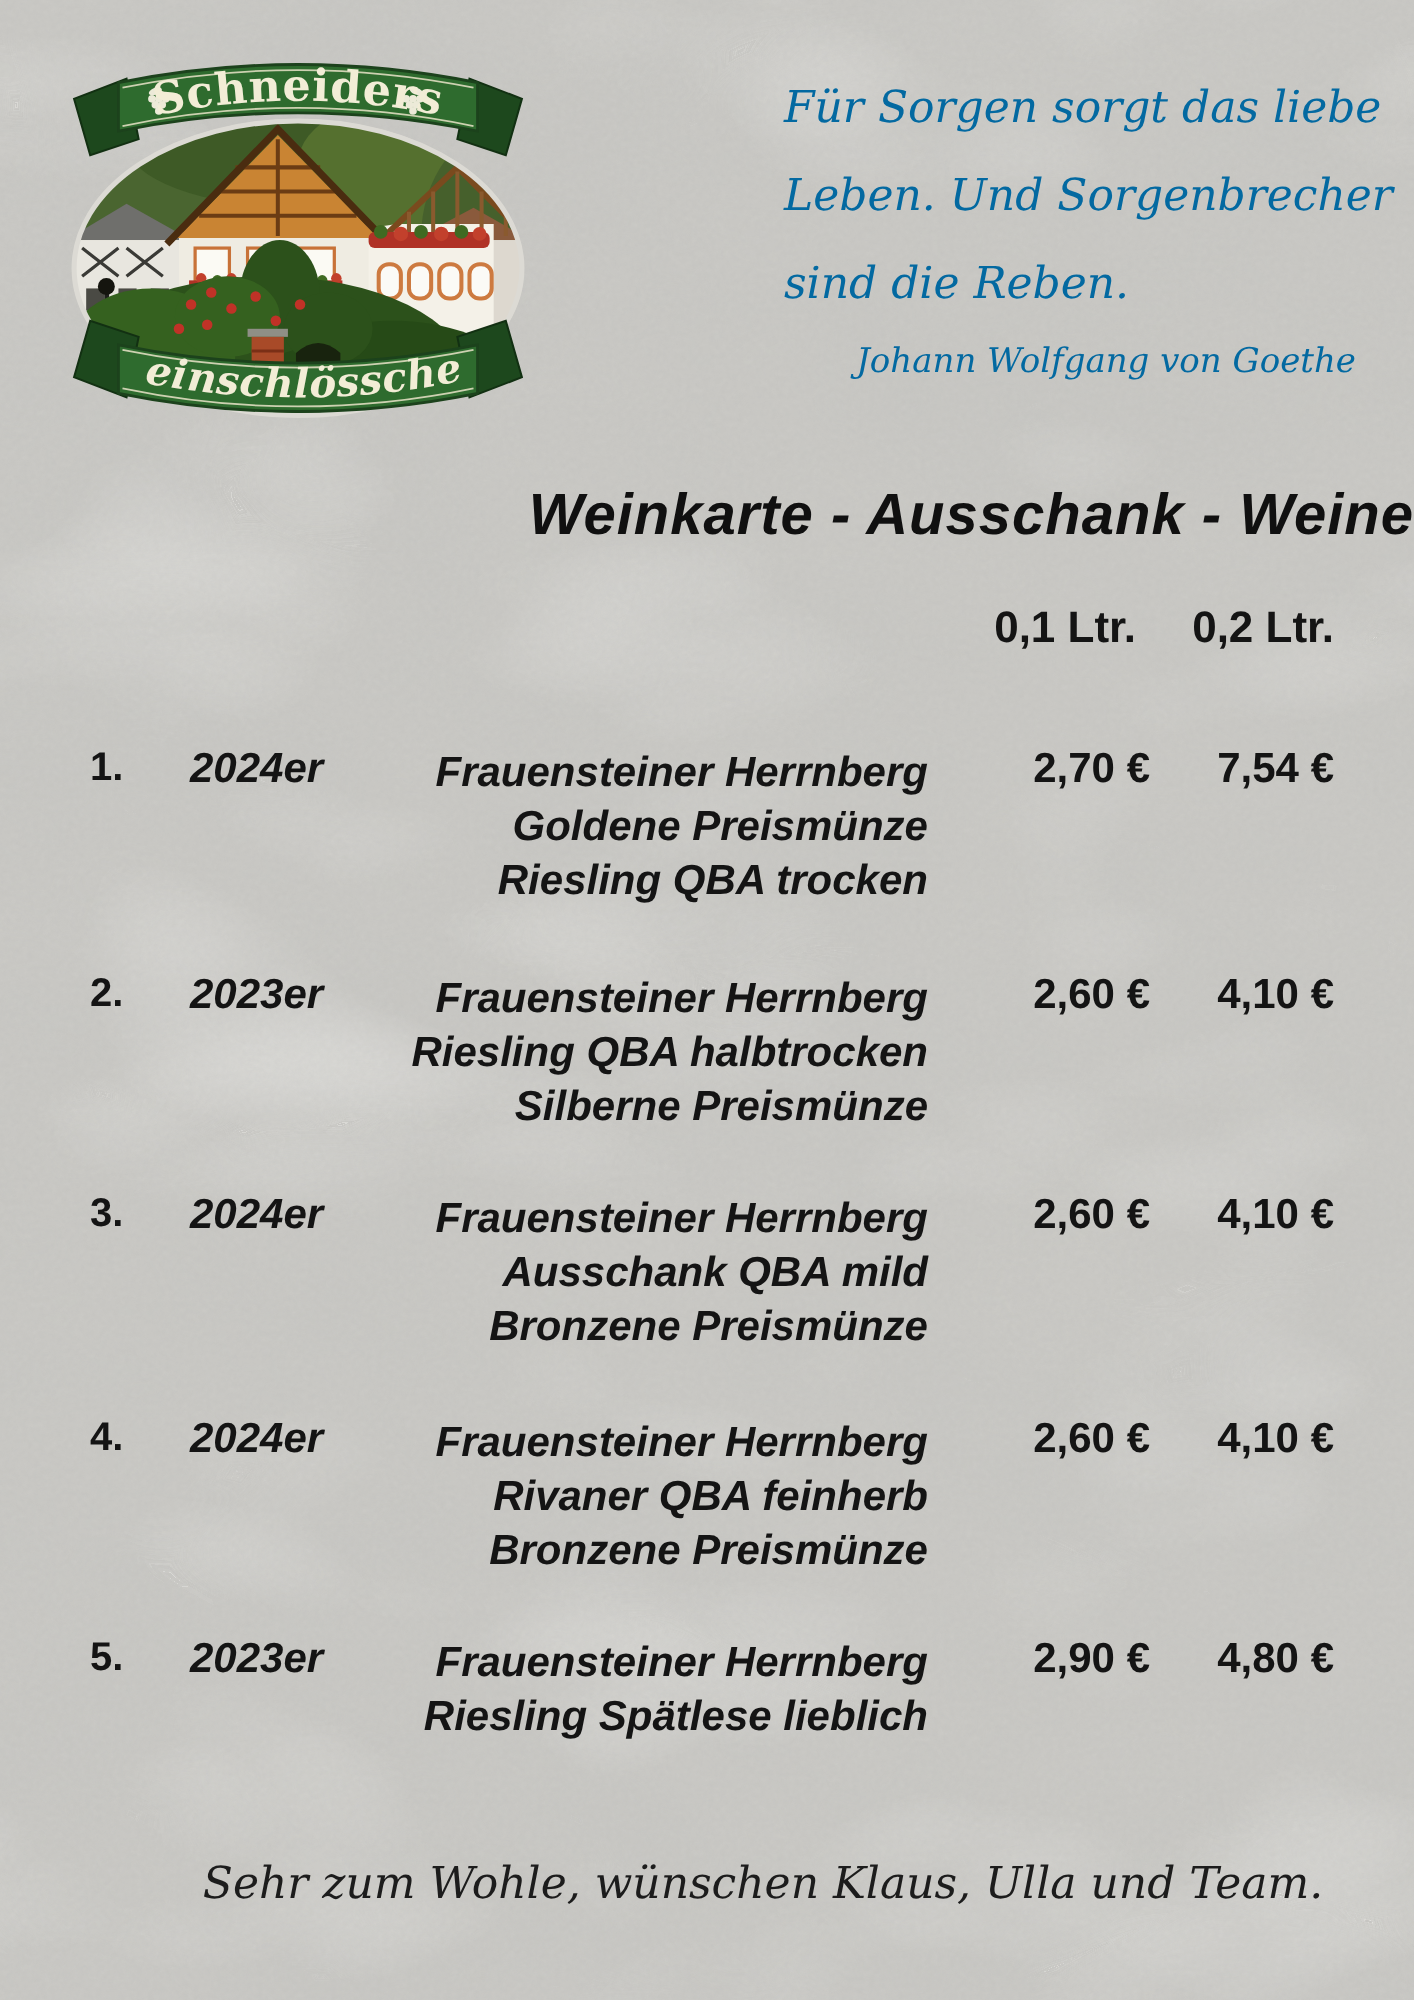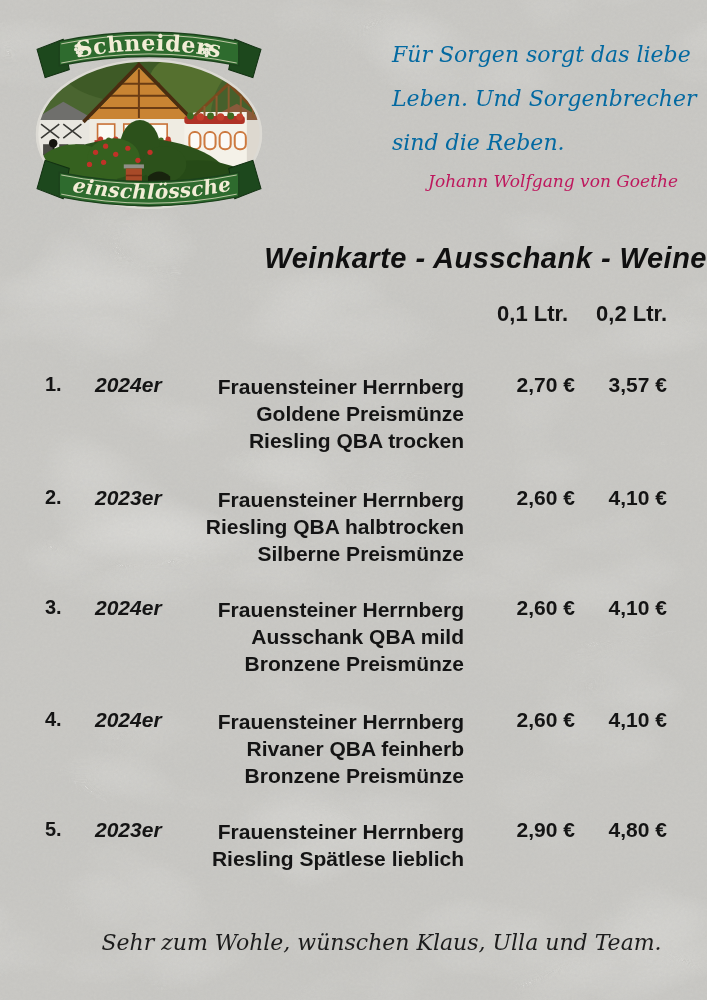--- a/index.html
+++ b/index.html
@@ -15,21 +15,21 @@
   .texture{position:absolute;inset:0;display:block;}
 
   
   .logo{position:absolute;left:33px;top:23px;width:232px;height:192px;}
   .logo svg{display:block;width:100%;height:100%;}
 
   .quote{position:absolute;left:392px;top:33px;width:300px;
          font-family:"DejaVu Serif", serif;font-style:italic;}
   .quote-line{font-size:22px;line-height:44px;white-space:nowrap;color:#0369a1;}
   .quote-attrib{margin-top:4px;text-align:right;padding-right:14px;
-                font-size:17px;line-height:24px;color:#be185d;white-space:nowrap;}
+                font-size:17px;line-height:24px;color:#0369a1;white-space:nowrap;}
 
   
   .page-title{position:absolute;top:242px;left:0;width:100%;
               text-align:right;font-size:29px;font-weight:bold;font-style:italic;
               letter-spacing:.5px;color:#101010;}
   .col-headers{position:absolute;top:301px;left:0;width:100%;height:28px;
                font-size:22px;font-weight:bold;color:#141414;}
   .col-h1{position:absolute;right:139px;}
   .col-h2{position:absolute;right:40px;}
 
@@ -37,21 +37,21 @@
   .wine-list{position:absolute;top:373px;left:0;width:100%;height:540px;}
   .wine-row{position:absolute;left:0;width:100%;}
   .wine-row:nth-child(1){top:0;}
   .wine-row:nth-child(2){top:113px;}
   .wine-row:nth-child(3){top:223px;}
   .wine-row:nth-child(4){top:335px;}
   .wine-row:nth-child(5){top:445px;}
   .num{position:absolute;left:45px;top:0;font-size:20px;font-weight:bold;}
   .vintage{position:absolute;left:95px;top:0;font-size:21px;font-weight:bold;font-style:italic;}
   .name{position:absolute;right:243px;top:0;text-align:right;
-        font-size:21px;font-weight:bold;line-height:27px;white-space:nowrap;}
+        font-size:21px;font-weight:bold;font-style:italic;line-height:27px;white-space:nowrap;}
   .price{position:absolute;top:0;font-size:21px;font-weight:bold;white-space:nowrap;}
   .p1{right:132px;}
   .p2{right:40px;}
 
   
   .footer{position:absolute;top:930px;left:0;width:100%;text-align:center;
           font-family:"DejaVu Serif", serif;font-style:italic;
           font-size:22px;color:#1c1c1c;margin-left:28px;}
 </style>
 </head>
@@ -232,21 +232,21 @@
   <div class="wine-list">
       <div class="wine-row">
     <span class="num">1.</span>
     <span class="vintage">2024er</span>
     <div class="name">
           <div>Frauensteiner Herrnberg</div>
           <div>Goldene Preismünze</div>
           <div>Riesling QBA trocken</div>
         </div>
     <span class="price p1">2,70 €</span>
-    <span class="price p2">3,57 €</span>
+    <span class="price p2">7,54 €</span>
   </div>
       <div class="wine-row">
     <span class="num">2.</span>
     <span class="vintage">2023er</span>
     <div class="name">
           <div>Frauensteiner Herrnberg</div>
           <div>Riesling QBA halbtrocken</div>
           <div>Silberne Preismünze</div>
         </div>
     <span class="price p1">2,60 €</span>

